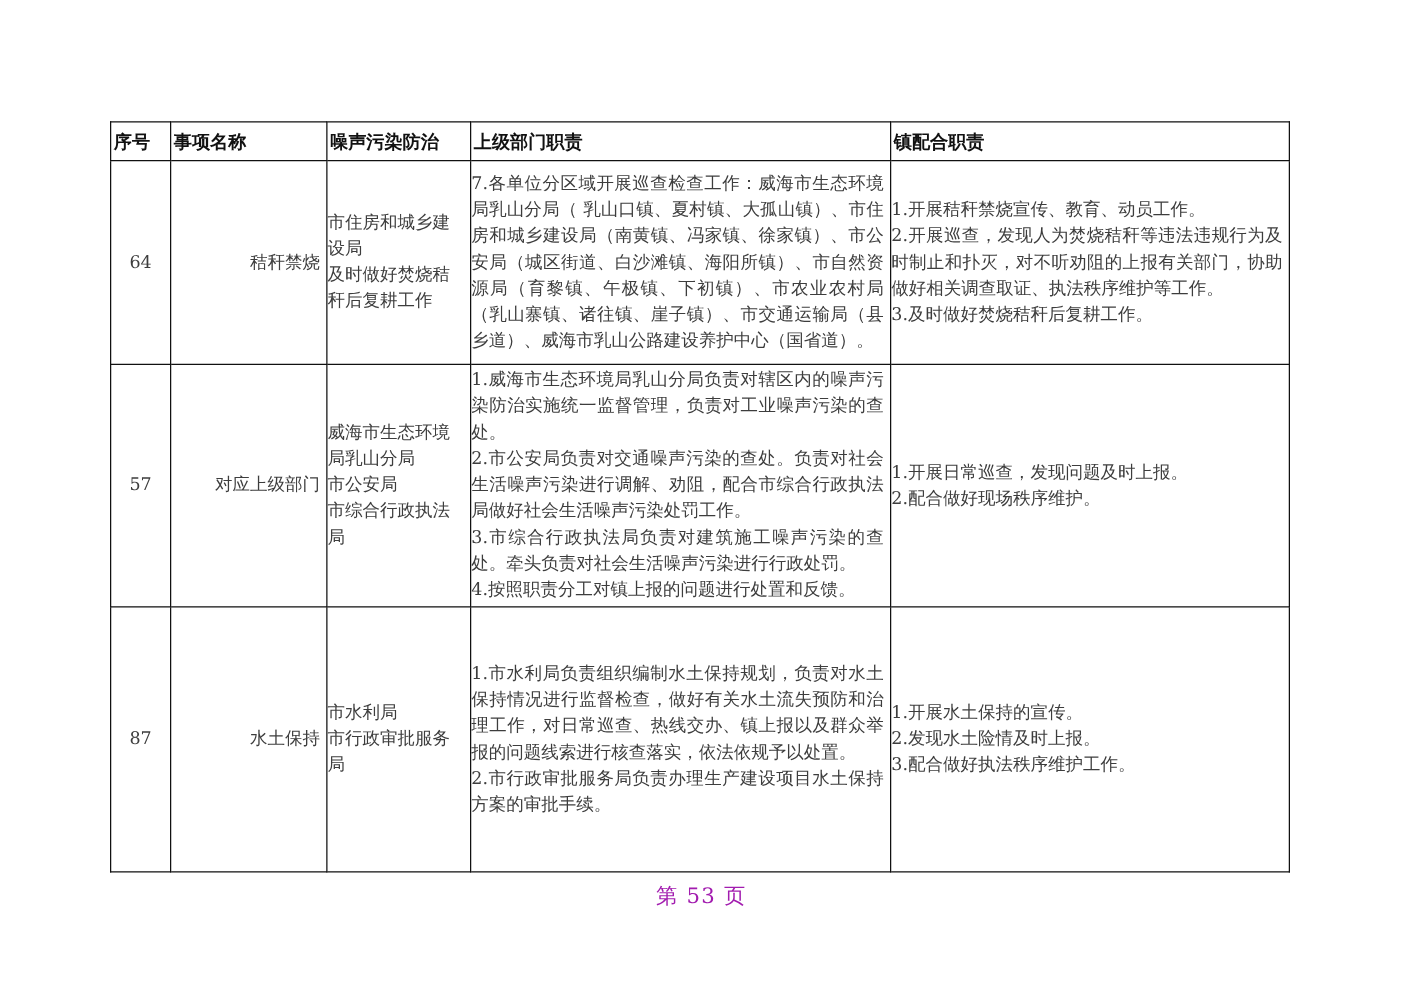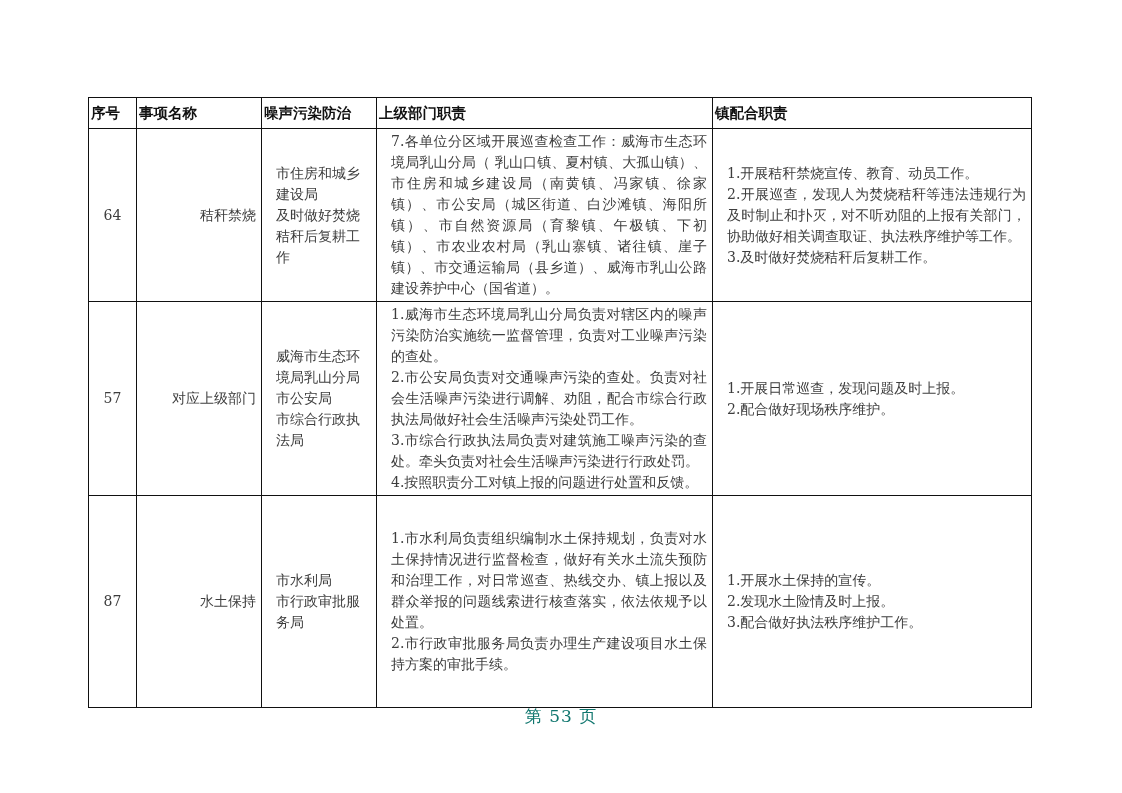--- a/index.html
+++ b/index.html
@@ -33,37 +33,37 @@
     font-size: 14.5px;
     height: 30px;
     text-align: left;
     padding: 0 2px;
     font-family: "DejaVu Sans", "Liberation Sans", sans-serif;
   }
   .duty-table td {
     border: 1px solid #111111;
     vertical-align: middle;
     line-height: 21px;
-    padding: 2px 5px 2px 14px;
+    padding: 2px 5px 2px 0;
   }
   .duty-table tr.row-64 { height: 163px; }
   .duty-table tr.row-65 { height: 190px; }
   .duty-table tr.row-66 { height: 212px; }
   td.c-serial { text-align: center; padding: 0; margin-left: 26px; }
   td.c-name  { text-align: right; padding-left: 10px; }
   td.c-lines { white-space: pre-line; }
   td.c-just  { text-align: justify; text-justify: inter-character; }
   .page-footer {
     position: absolute;
     top: 705px;
     left: 0;
     width: 100%;
     text-align: center;
     font-size: 17px;
-    color: #0f766e;
+    color: #a21caf;
     letter-spacing: 1px;
   }
 </style>
 </head>
 <body>
 
 <div class="page">
 
   <table class="duty-table">
     <colgroup>

